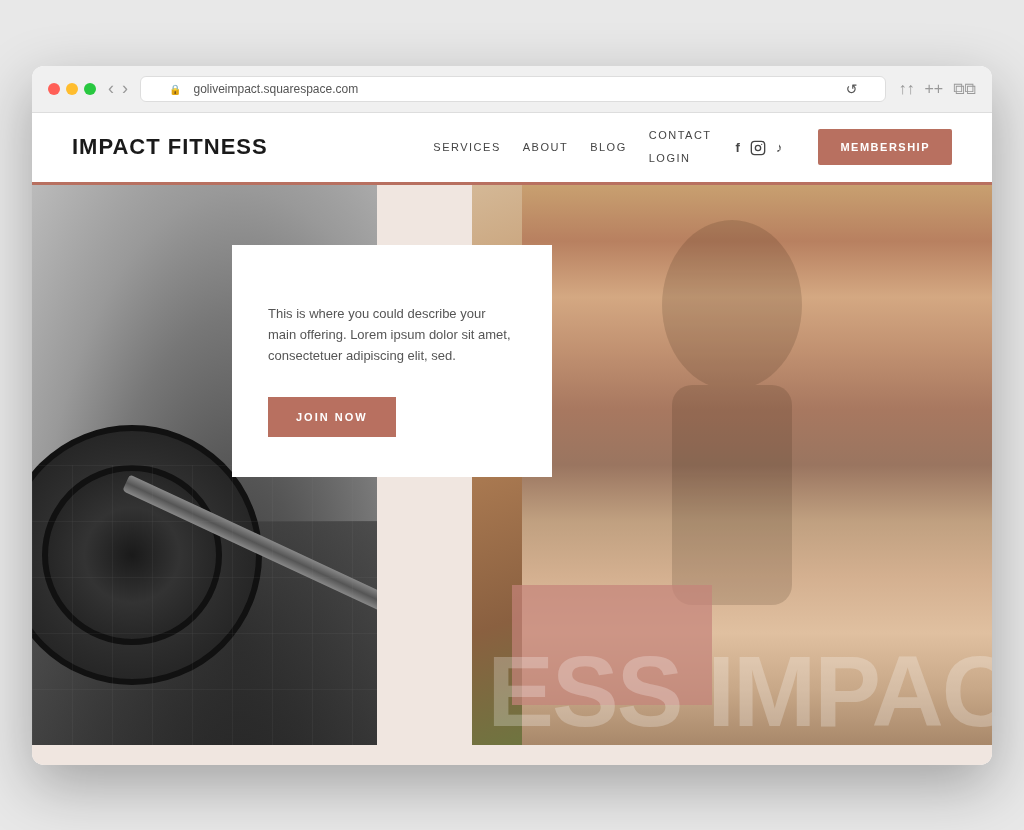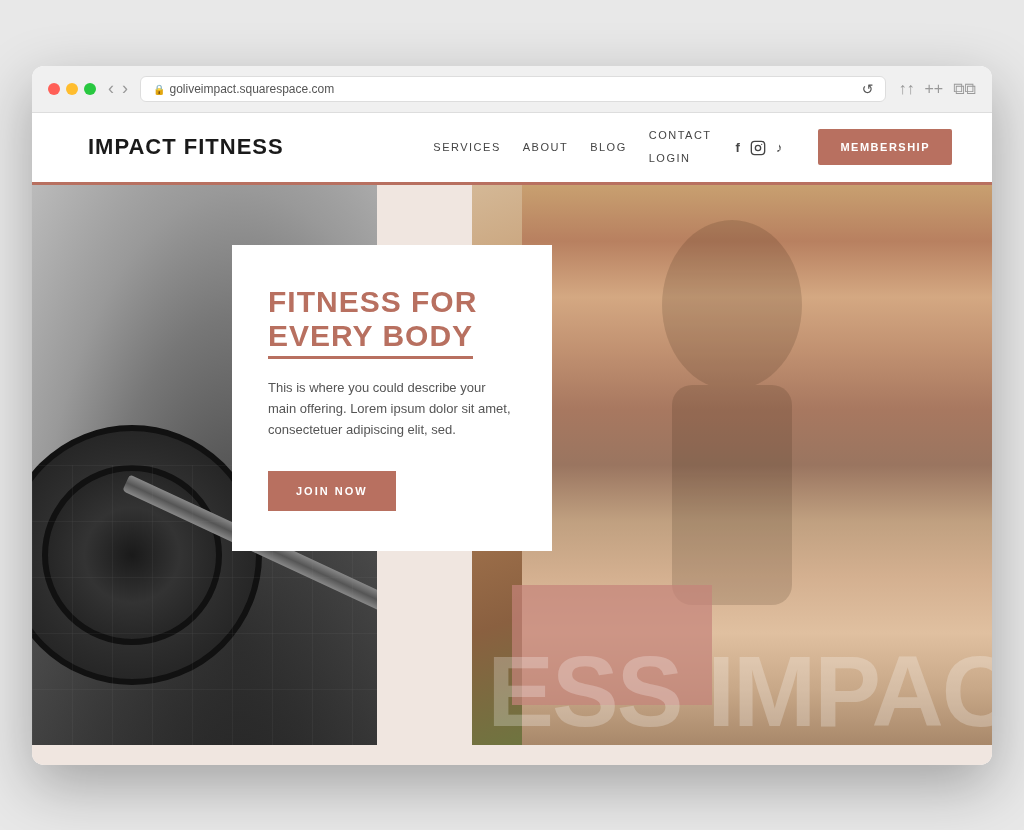--- a/index.html
+++ b/index.html
@@ -51,24 +51,24 @@
       align-items: center;
       color: #999;
       font-size: 14px;
     }
 
     .address-bar {
       flex: 1;
       background: #fff;
       border: 1px solid #ddd;
       border-radius: 6px;
-      padding: 4px 12px;
-      display: flex;
-      align-items: center;
-      gap: 4px;
+      padding: 4px 28px;
+      display: flex;
+      align-items: center;
+      gap: 12px;
       font-size: 12px;
       color: #555;
     }
 
     .browser-actions {
       display: flex;
       gap: 10px;
       color: #999;
       font-size: 16px;
     }
@@ -90,21 +90,20 @@
       z-index: 10;
     }
 
     .site-logo {
       font-size: 22px;
       font-weight: 900;
       letter-spacing: 1px;
       color: #1a1a1a;
       text-transform: uppercase;
       flex: 1;
-      margin-left: 16px;
     }
 
     .site-nav {
       display: flex;
       align-items: center;
       gap: 6px;
       font-size: 11px;
       letter-spacing: 1.5px;
       color: #444;
       text-transform: uppercase;
@@ -423,24 +422,20 @@
 
         <svg style="position:absolute;top:0;left:0;width:100%;height:100%;opacity:0.15;" viewBox="0 0 520 560" preserveAspectRatio="xMidYMid slice">
           <ellipse cx="260" cy="120" rx="70" ry="85" fill="#2a1a0a"></ellipse>
           <rect x="200" y="200" width="120" height="220" rx="20" fill="#2a1a0a"></rect>
         </svg>
       </div>
 
       <div class="hero-accent-rect"></div>
 
       <div class="hero-card">
-        <div class="hero-headline">
-          <span>FITNESS FOR</span><br>
-          <span class="hero-headline-underline">EVERY BODY</span>
-        </div>
         <p class="hero-description">This is where you could describe your main offering. Lorem ipsum dolor sit amet, consectetuer adipiscing elit, sed.</p>
         <button class="join-btn">JOIN NOW</button>
       </div>
 
       <div class="hero-watermark">ESS IMPAC</div>
 
     </section>
 
   </div>
 </div>

